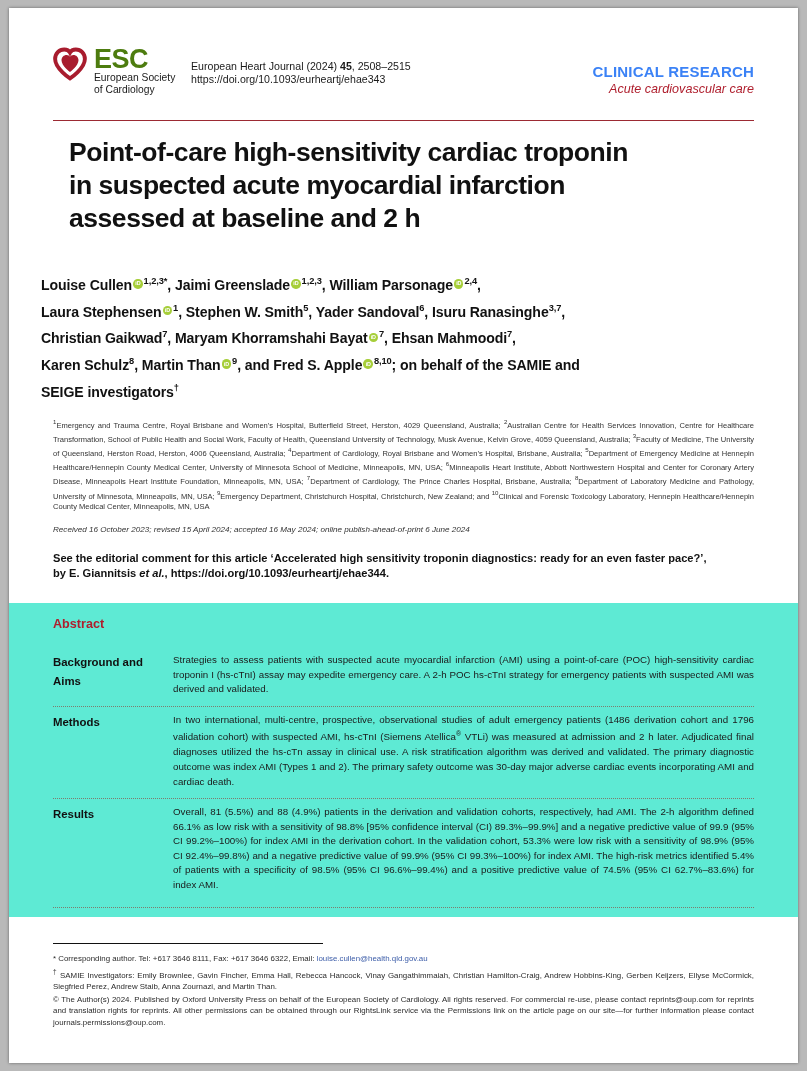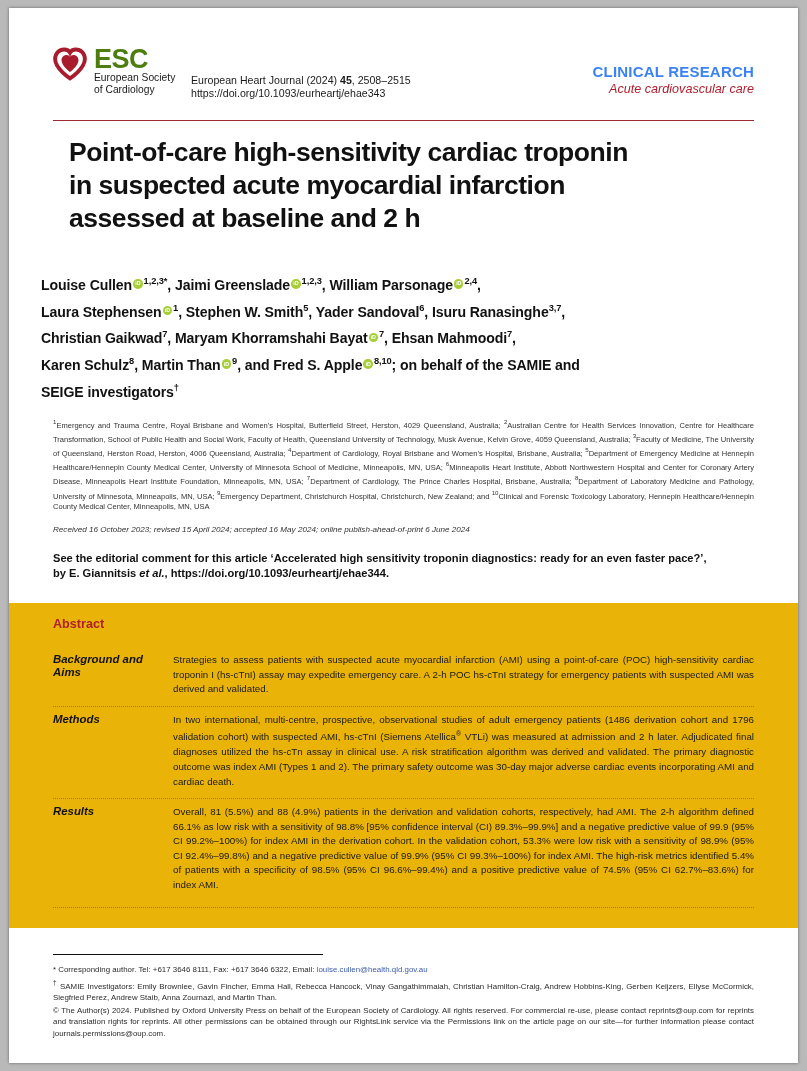--- a/index.html
+++ b/index.html
@@ -25,21 +25,21 @@
   .logo-block { position: absolute; left: 44px; top: 38px; display: flex; align-items: flex-start; }
   .logo-mark { width: 34px; height: 34px; margin-right: 7px; margin-top: 1px; }
   .logo-text .esc {
     font-size: 27px; font-weight: bold; color: #4d7c0f;
     letter-spacing: -0.5px; line-height: 25px; margin-top: 1px;
   }
   .logo-text .soc {
     font-size: 10.3px; color: #1a1a1a; line-height: 11.6px; margin-top: 0;
   }
   .journal-ref {
-    position: absolute; left: 182px; top: 66px;
+    position: absolute; left: 182px; top: 52px;
     font-size: 10.6px; color: #1a1a1a; line-height: 13.4px;
   }
   .journal-ref b { font-weight: bold; }
   .jr-right {
     position: absolute; right: 44px; top: 55px; text-align: right;
   }
   .clinical-research {
     font-size: 15px; font-weight: bold; color: #3b82f6; letter-spacing: 0.2px;
   }
   .acute-sub {
@@ -91,33 +91,33 @@
   }
   .editorial {
     padding: 17px 18px 0 44px;
     font-size: 11.1px; font-weight: bold; color: #111; line-height: 15.2px;
   }
   .editorial i { font-style: italic; }
 
   
   .abstract-band {
     margin-top: 22px;
-    background: #eab308;
-    padding: 14px 44px 20px 44px;
+    background: #5eead4;
+    padding: 14px 44px 9px 44px;
   }
   .abstract-title {
     font-size: 12.6px; font-weight: bold; color: #af1e2d;
     margin-bottom: 16px;
   }
   .abs-row { display: flex; padding: 6px 0 9px 0; }
   .abs-row + .abs-row { border-top: 1.1px dotted #7d7d6e; }
   .abs-label {
     width: 120px; flex: 0 0 120px;
     font-size: 11.4px; font-weight: bold; color: #111;
-    line-height: 13px; padding-right: 8px; font-style: italic;
+    line-height: 19px; padding-right: 8px;
   }
   .abs-text {
     flex: 1; font-size: 9.75px; color: #1a1a1a;
     line-height: 14.6px; text-align: justify;
   }
   .abs-text sup { font-size: 7px; vertical-align: super; }
   .abs-last { border-bottom: 1.1px dotted #7d7d6e; padding-bottom: 14px; }
 
   
   .foot-wrap { padding: 26px 44px 0 44px; }

